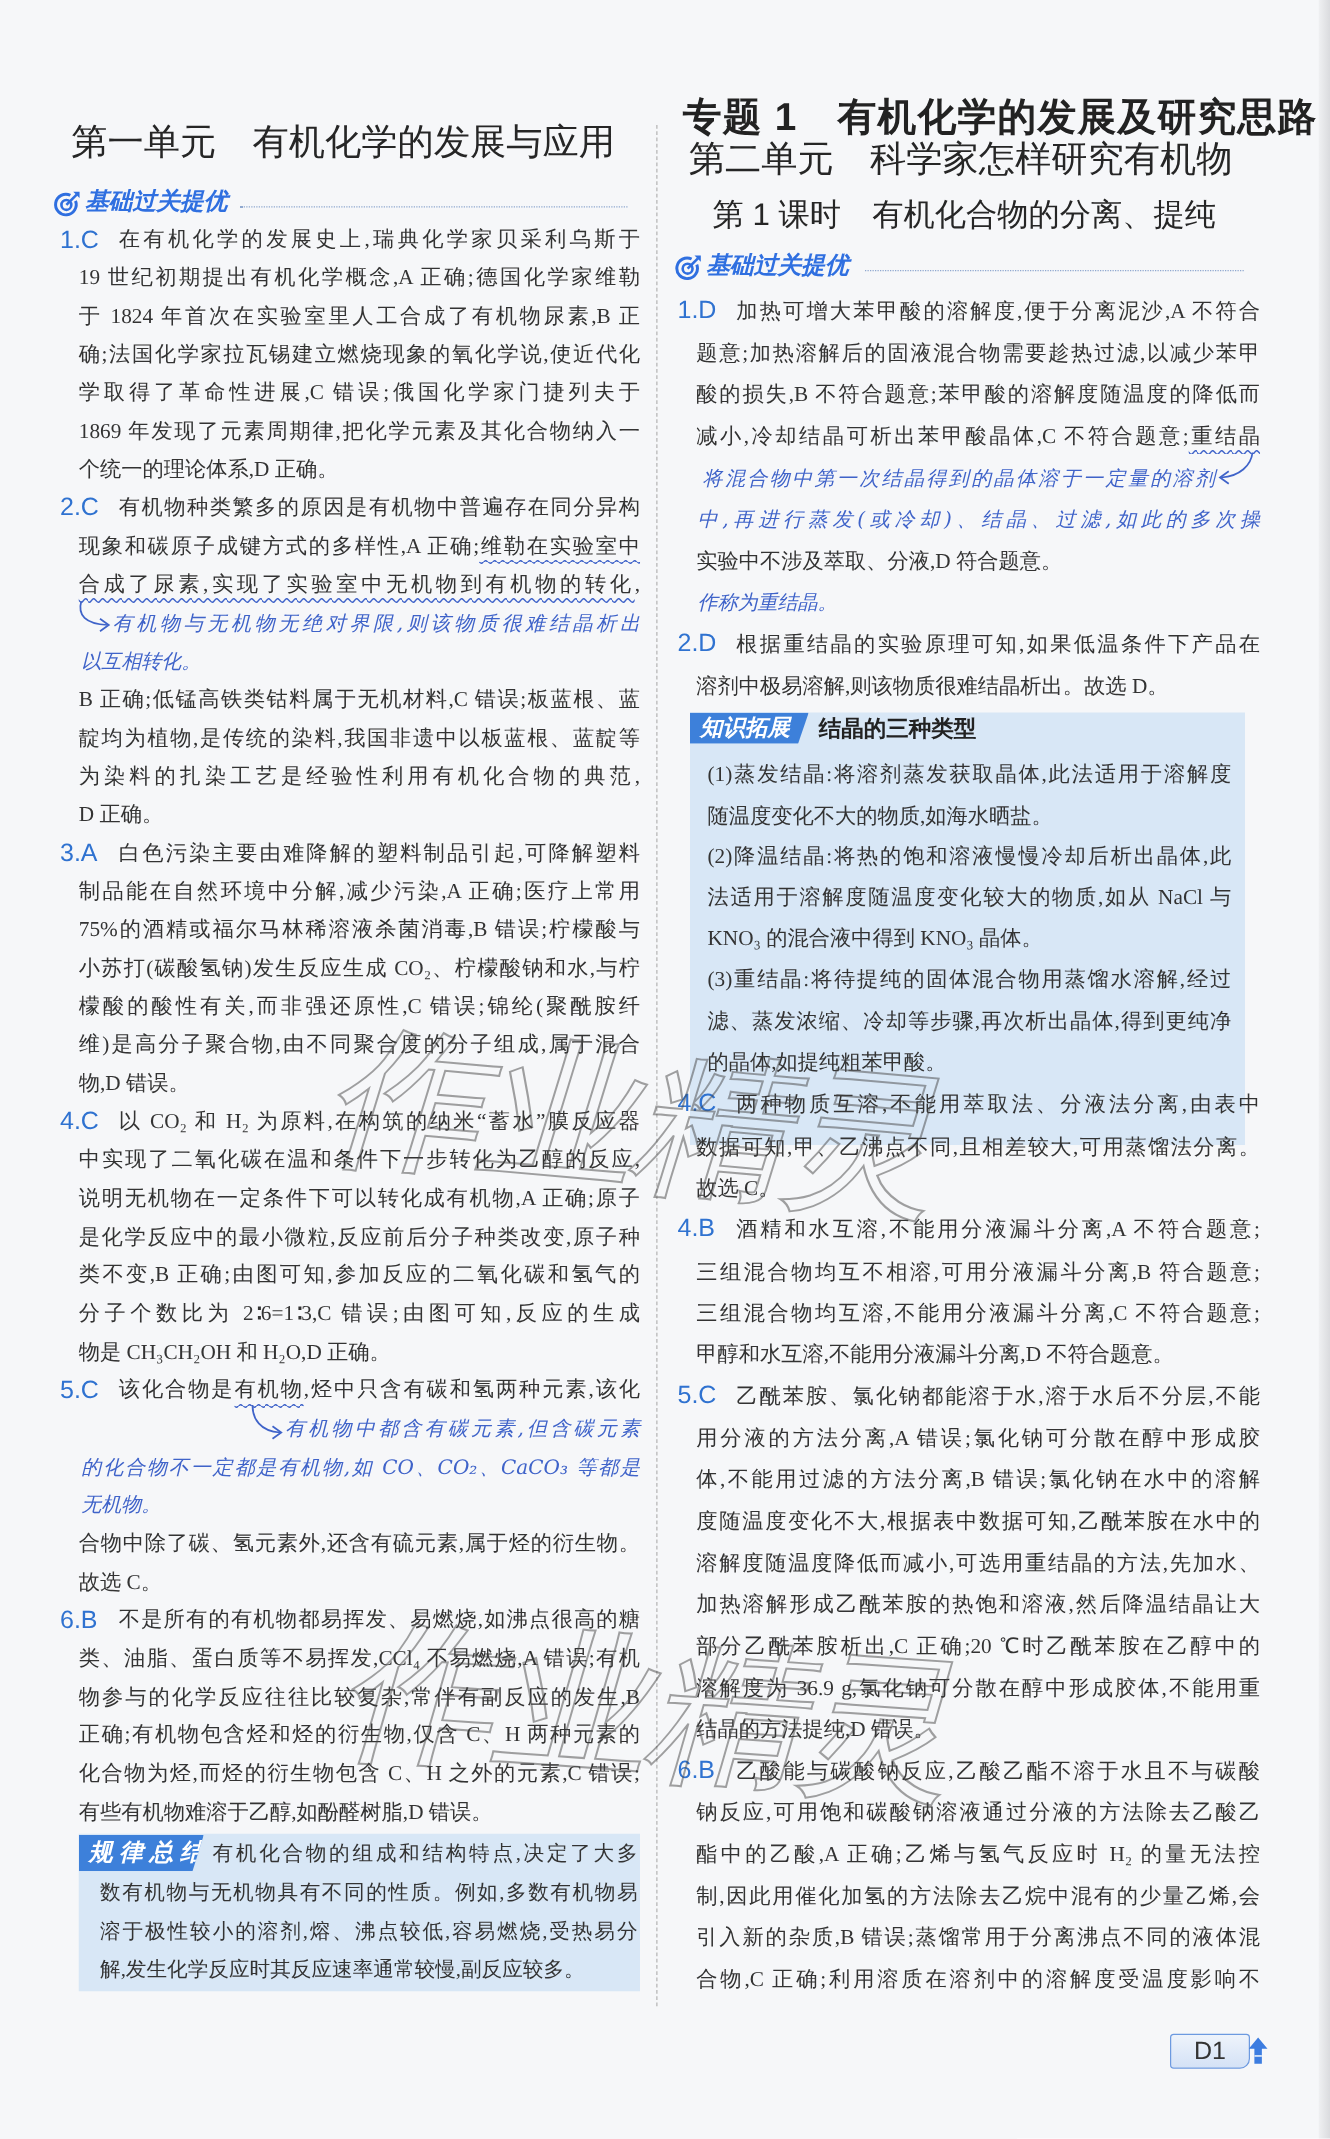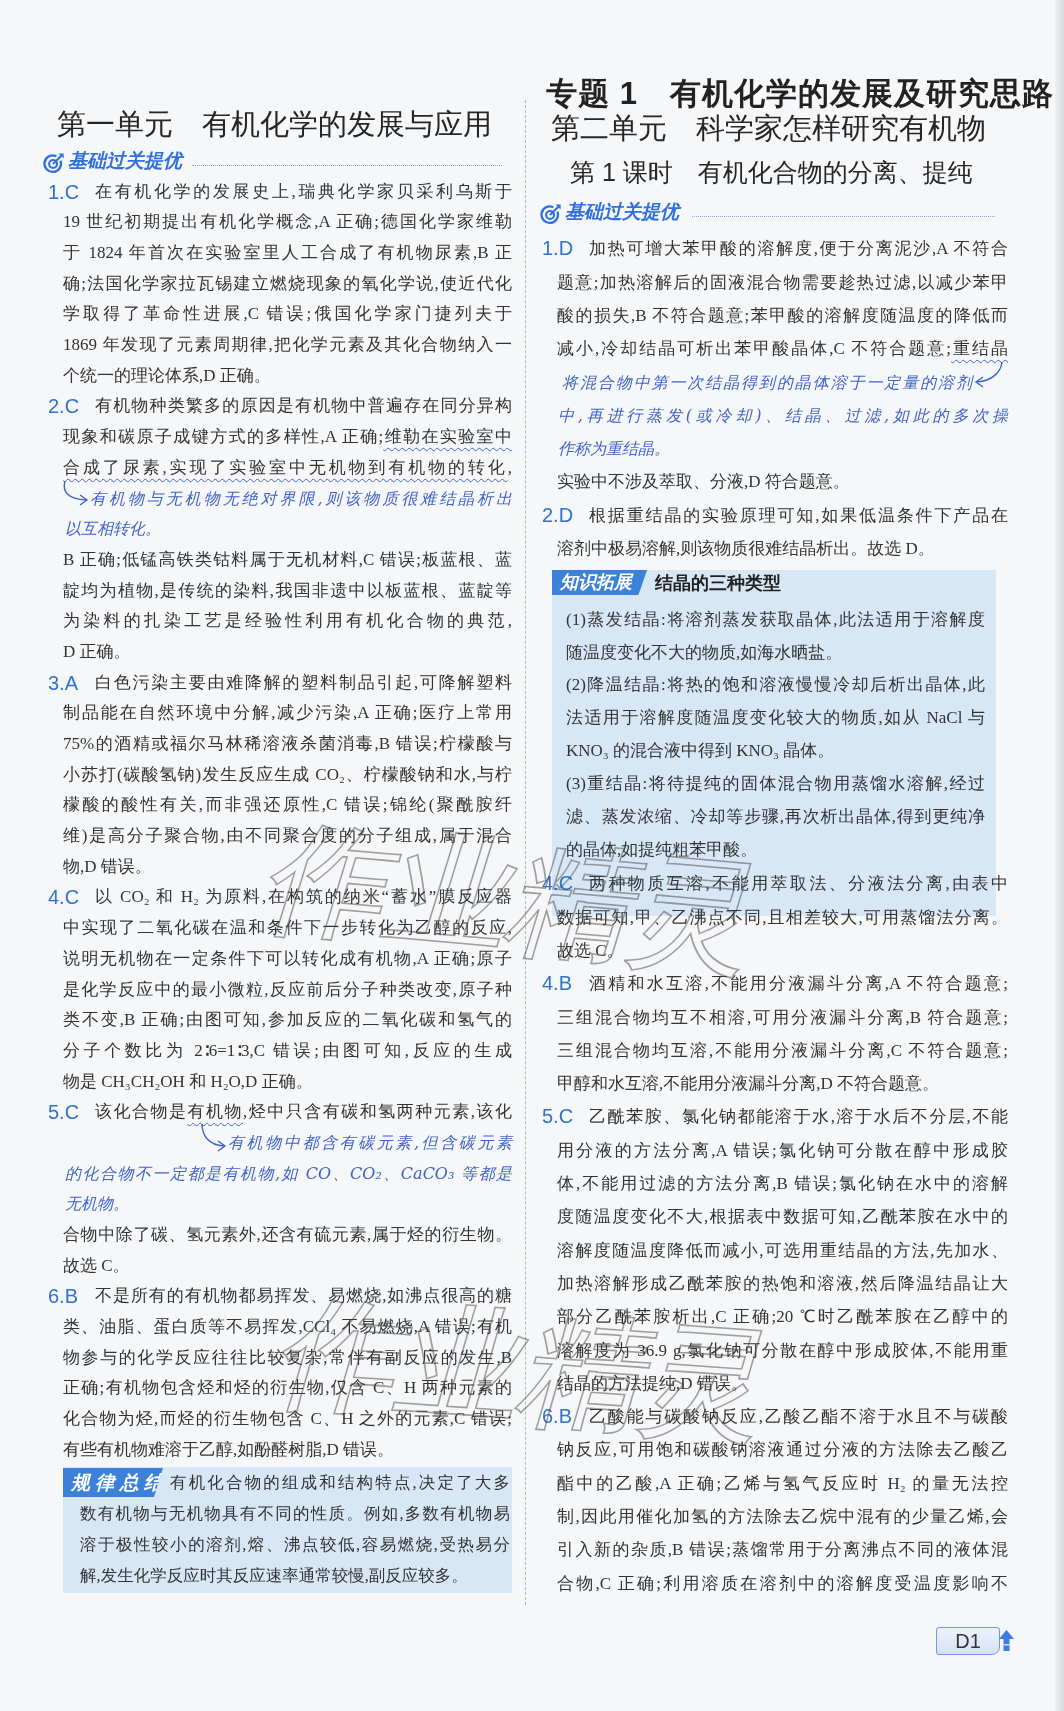--- a/index.html
+++ b/index.html
@@ -40,21 +40,21 @@
   .pagenum{position:absolute;left:936px;top:1627px;width:62px;height:26px;border:1.5px solid #6d9ae0;border-radius:3px 3px 8px 3px;background:linear-gradient(#eef3fb,#d4e2f6);font-family:"Liberation Sans",sans-serif;font-size:20px;line-height:26px;text-align:center;color:#333;box-sizing:content-box;}
 </style>
 </head>
 <body>
 
 <div class="page">
   <div class="edge"></div>
 
   <div class="main-title">专题 1　有机化学的发展及研究思路</div>
 
-  <div class="unit-title" style="left:57px;top:106px;text-align:center;">第一单元　有机化学的发展与应用</div>
+  <div class="unit-title" style="left:57px;top:96px;text-align:center;">第一单元　有机化学的发展与应用</div>
   <div class="unit-title" style="left:551px;top:110px;">第二单元　科学家怎样研究有机物</div>
   <div class="lesson-title" style="left:570px;top:156px;">第 1 课时　有机化合物的分离、提纯</div>
 
   <div class="divider"></div>
 
   <div class="sec" style="left:43px;top:148px;width:459px;">
     <svg width="22" height="22" viewBox="0 0 24 24">
       <path d="M19 9.5 A9 9 0 1 1 14.5 4.6" fill="none" stroke="#2f6fe0" stroke-width="2.6"></path>
       <circle cx="11" cy="13" r="4.3" fill="none" stroke="#2f6fe0" stroke-width="2.3"></circle>
       <path d="M11 13 L20 4" stroke="#2f6fe0" stroke-width="2.3"></path>
@@ -170,22 +170,22 @@
     <div>
       <div class="ln first">
           <span class="lbl">1.D</span>
           <span class="t">加热可增大苯甲酸的溶解度,便于分离泥沙,A 不符合</span>
         </div>
       <div class="ln">题意;加热溶解后的固液混合物需要趁热过滤,以减少苯甲</div>
       <div class="ln">酸的损失,B 不符合题意;苯甲酸的溶解度随温度的降低而</div>
       <div class="ln"><span>减小,冷却结晶可析出苯甲酸晶体,C 不符合题意;</span><span class="wavy">重结晶</span></div>
       <div class="ln hand" style="padding-left:20px;padding-right:36px;">将混合物中第一次结晶得到的晶体溶于一定量的溶剂</div>
       <div class="ln hand" style="padding-left:16px;">中,再进行蒸发(或冷却)、结晶、过滤,如此的多次操</div>
+      <div class="ln last">实验中不涉及萃取、分液,D 符合题意。</div>
       <div class="ln hand last" style="padding-left:16px;">作称为重结晶。</div>
-      <div class="ln last">实验中不涉及萃取、分液,D 符合题意。</div>
     </div>
 
     <div>
       <div class="ln first">
           <span class="lbl">2.D</span>
           <span class="t">根据重结晶的实验原理可知,如果低温条件下产品在</span>
         </div>
       <div class="ln last">溶剂中极易溶解,则该物质很难结晶析出。故选 D。</div>
     </div>
   </div>

